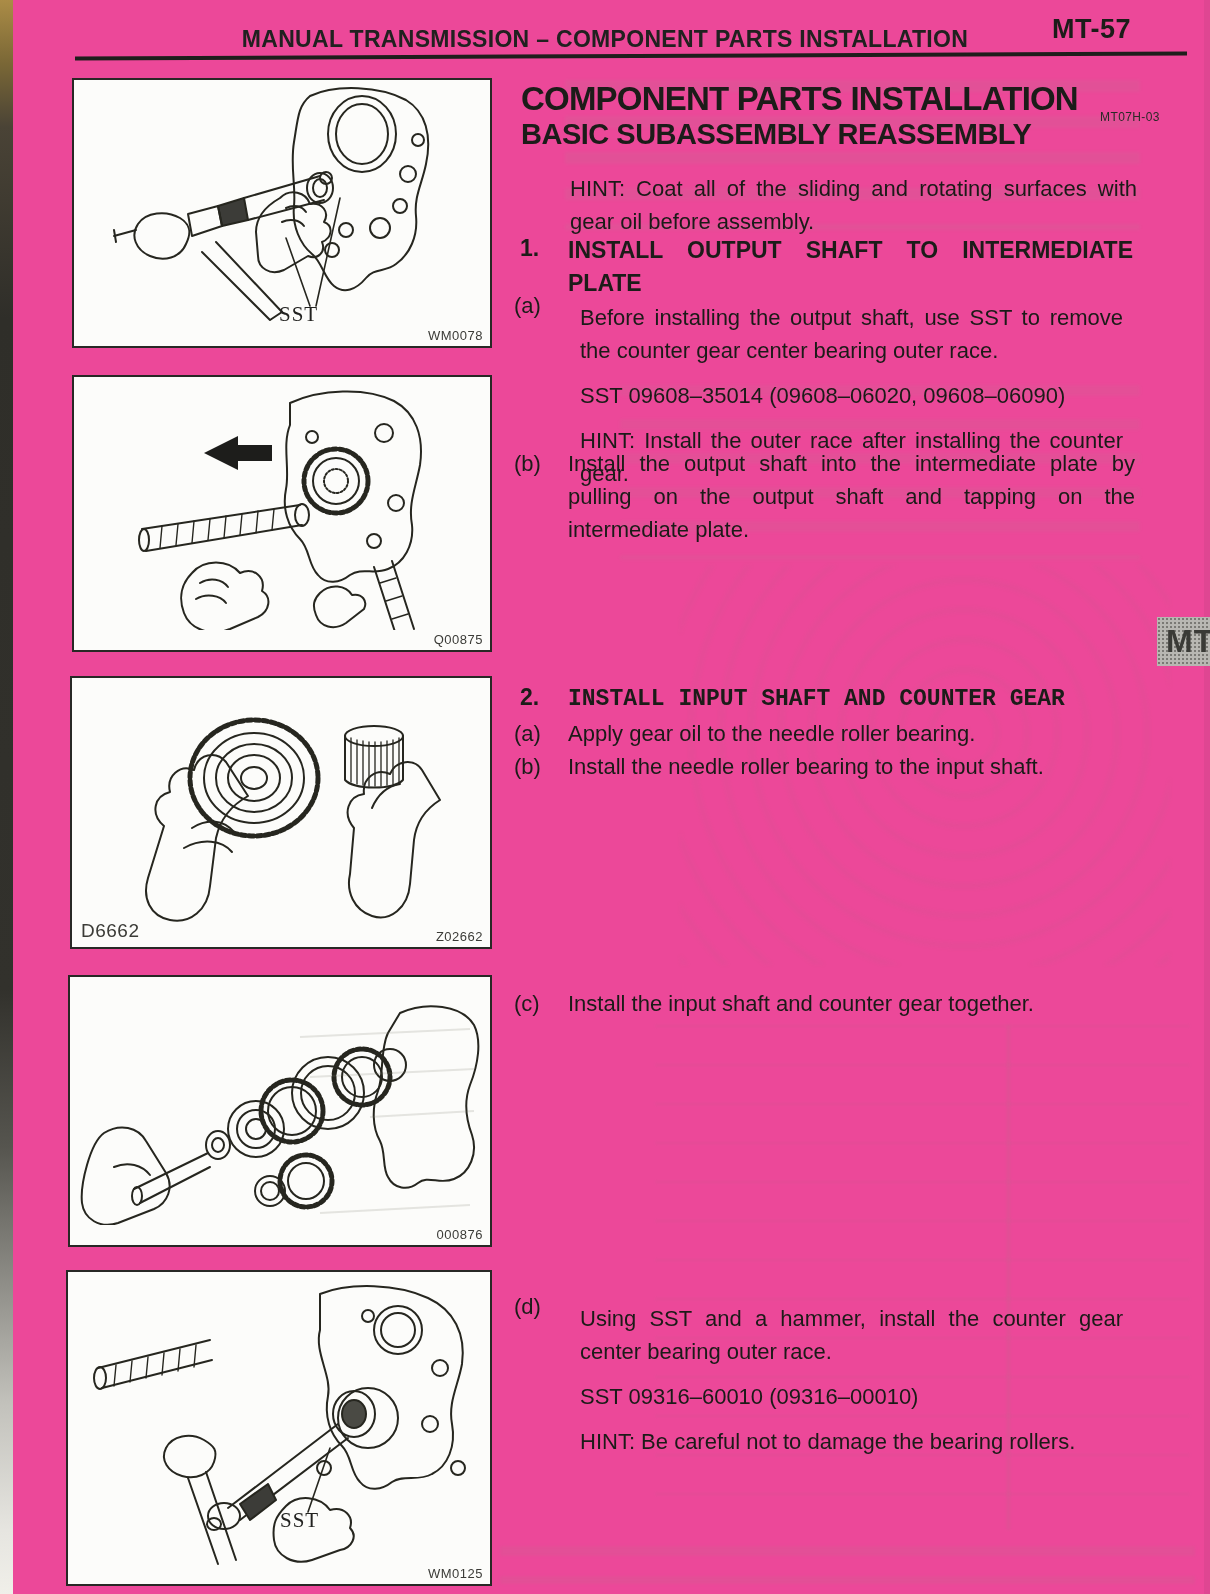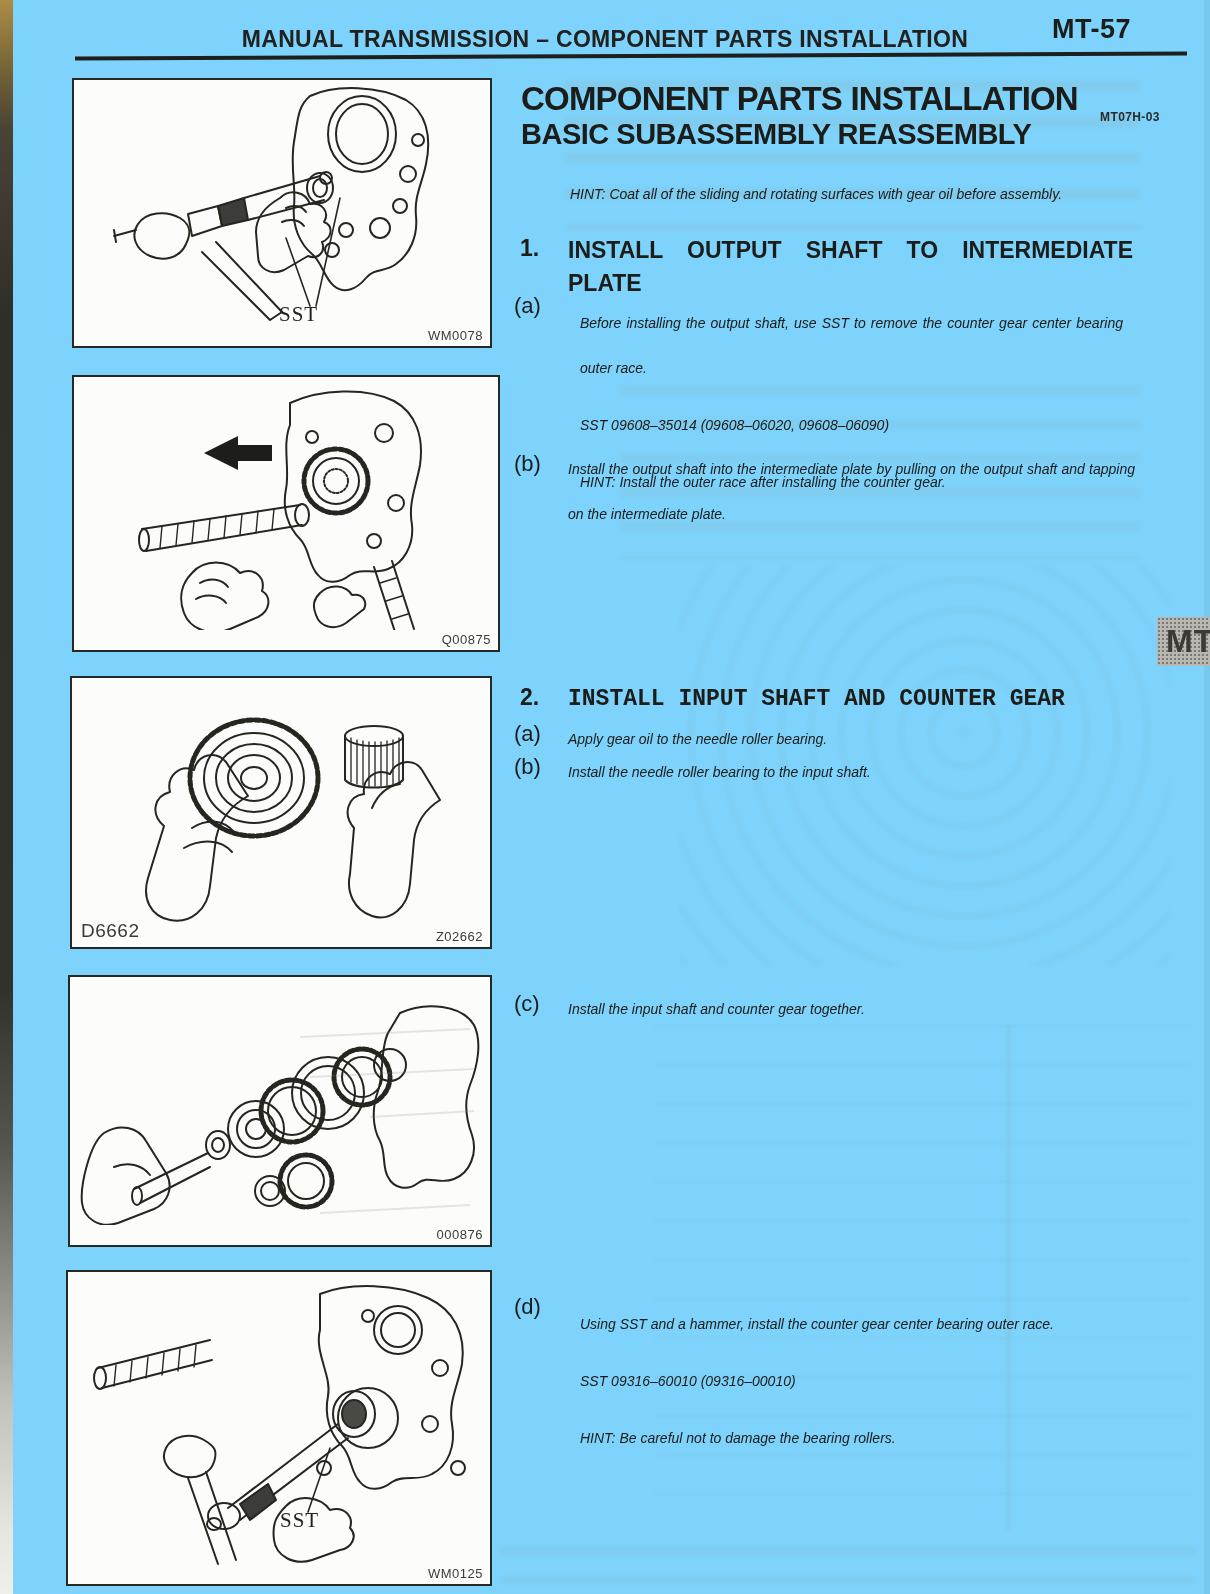--- a/index.html
+++ b/index.html
@@ -1,19 +1,19 @@
 <!DOCTYPE html>
 <html><head>
 <meta charset="utf-8">
 <style>
   html,body{margin:0;padding:0;}
   body{background:#e8e8e4;font-family:"Liberation Sans", sans-serif;}
   #page{
     position:relative;width:1210px;height:1594px;margin:0 auto;
-    background:#7dd3fc;overflow:hidden;color:#1c1c19;
+    background:#ec4899;overflow:hidden;color:#1c1c19;
   }
   
   .scan-edge-left{
     position:absolute;left:0;top:0;width:13px;height:100%;
     background:linear-gradient(180deg,#ab8c46 0%,#7a6736 4%,#4a4336 8%,
       #2f2e29 20%,#32312c 62%,#56554f 72%,#8b8a84 80%,#c2c1bb 88%,#e6e5e0 96%,#f0efe9 100%);
   }
   .scan-edge-right{position:absolute;right:0;top:0;width:6px;height:100%;background:rgba(60,60,55,.07);}
   .ghost{position:absolute;pointer-events:none;filter:blur(1.5px);}
   .ghost-lines-a{left:565px;top:80px;width:575px;height:150px;opacity:.55;
@@ -41,30 +41,30 @@
     background-image:radial-gradient(circle,rgba(60,60,55,.5) 1px,transparent 1.5px);
     background-size:4px 4px;
     font-size:32px;font-weight:700;color:#3a3a36;line-height:49px;padding-left:9px;box-sizing:border-box;letter-spacing:1px;}
   
   .fig{position:absolute;background:#fcfcfa;border:2px solid #282825;}
   .fig svg{position:absolute;left:0;top:0;}
   .fig .code{position:absolute;right:7px;bottom:3px;font-size:13px;color:#3b3b37;letter-spacing:.5px;}
   .fig .code-left{position:absolute;left:9px;bottom:5px;font-size:19px;color:#3b3b37;letter-spacing:.5px;}
   .fig .cap{position:absolute;font-size:21px;color:#222220;letter-spacing:1px;font-family:Liberation Serif, serif;}
   #fig1{left:72px;top:78px;width:416px;height:266px;}
-  #fig2{left:72px;top:375px;width:416px;height:273px;padding-left:8px;}
+  #fig2{left:72px;top:375px;width:416px;height:273px;}
   #fig3{left:70px;top:676px;width:418px;height:269px;}
   #fig4{left:68px;top:975px;width:420px;height:268px;}
   #fig5{left:66px;top:1270px;width:422px;height:312px;}
   
   .abs{position:absolute;}
   .h1{font-size:33px;font-weight:700;letter-spacing:-0.8px;white-space:nowrap;}
-  .h1code{font-size:12px;font-weight:700;letter-spacing:.4px;color:#2a2a27;padding-left:24px;}
+  .h1code{font-size:12px;font-weight:400;letter-spacing:.4px;color:#2a2a27;padding-left:24px;}
   .h2{font-size:29px;font-weight:700;letter-spacing:-0.5px;white-space:nowrap;}
-  .body-t{font-size:14px;line-height:45px;color:#1b1b18;font-style:italic;}
+  .body-t{font-size:22px;line-height:33px;color:#1b1b18;}
   .jt{text-align:justify;}
   .step-num{font-size:23px;font-weight:700;}
   .step-head{font-size:23px;font-weight:700;line-height:33px;text-align:justify;}
   .sub-label{font-size:22px;line-height:33px;}
   .body-t p{margin:12px;}
 </style>
 </head>
 <body>
 
 <div id="page">

